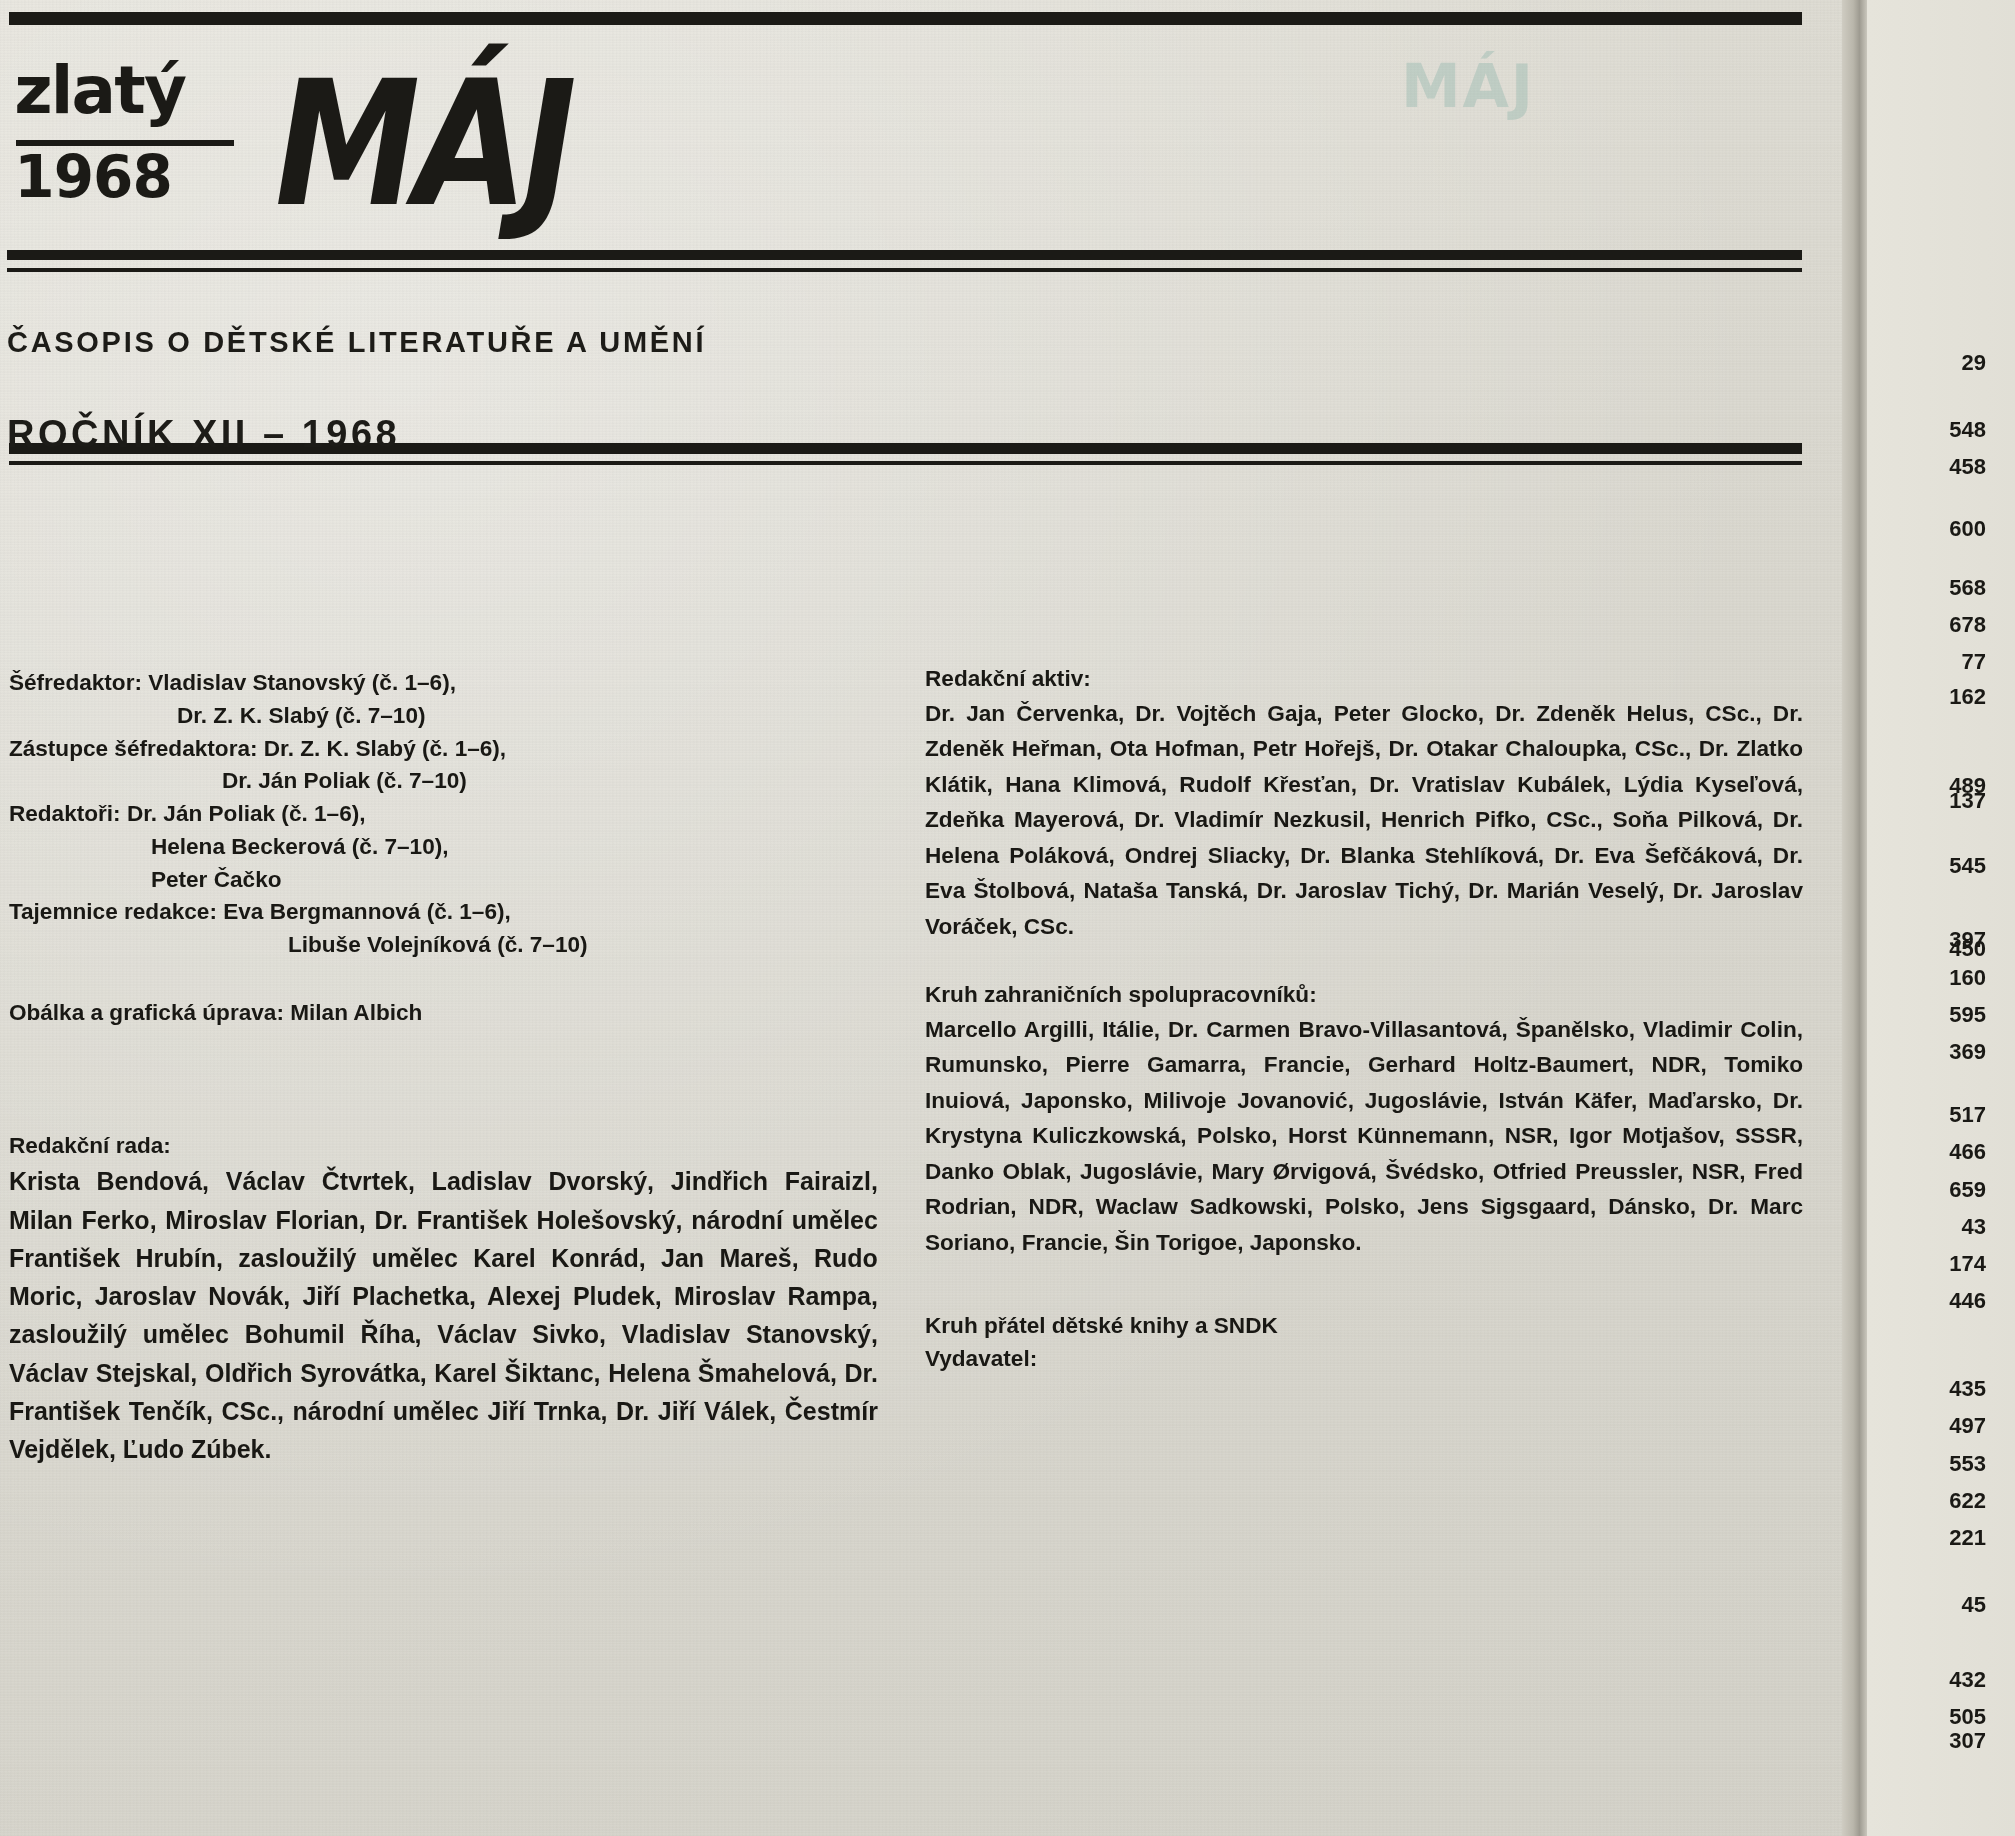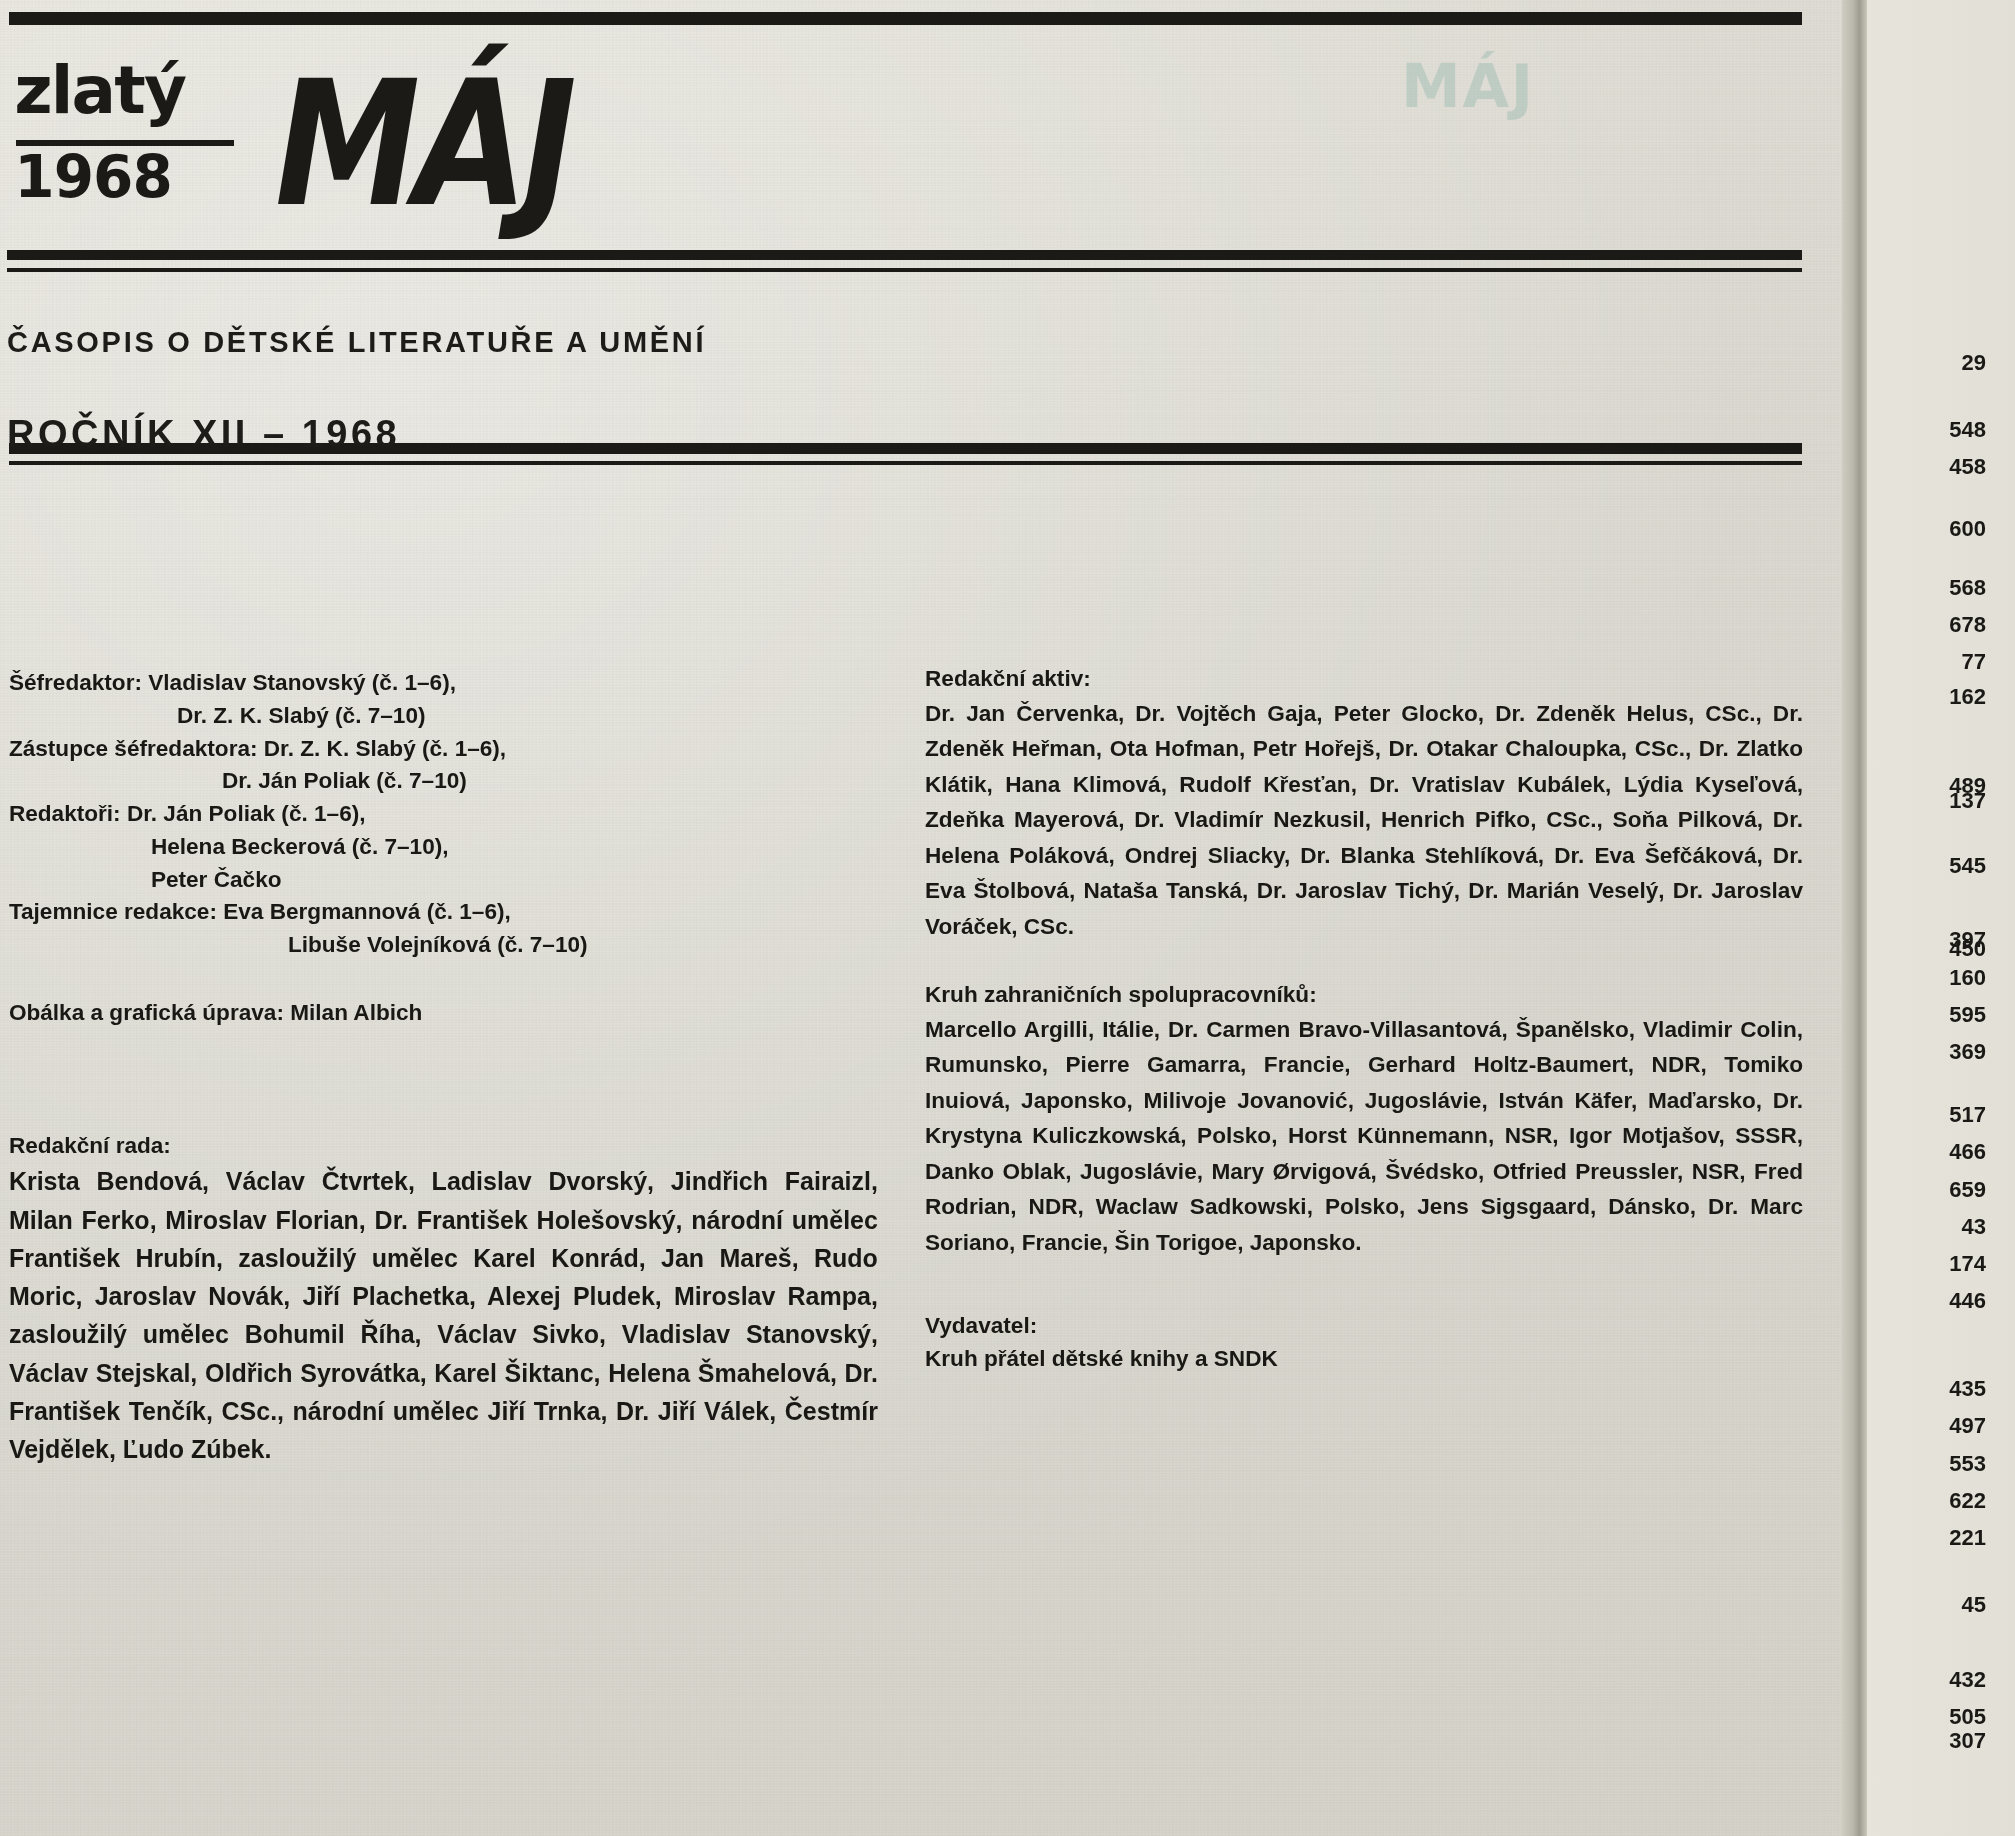--- a/index.html
+++ b/index.html
@@ -244,22 +244,22 @@
 
   <div class="col col-right">
     <div class="heading">Redakční aktiv:</div>
     <div class="para-right">Dr. Jan Červenka, Dr. Vojtěch Gaja, Peter Glocko, Dr. Zdeněk Helus, CSc., Dr. Zdeněk Heřman, Ota Hofman, Petr Hořejš, Dr. Otakar Chaloupka, CSc., Dr. Zlatko Klátik, Hana Klimová, Rudolf Křesťan, Dr. Vratislav Kubálek, Lýdia Kyseľová, Zdeňka Mayerová, Dr. Vladimír Nezkusil, Henrich Pifko, CSc., Soňa Pilková, Dr. Helena Poláková, Ondrej Sliacky, Dr. Blanka Stehlíková, Dr. Eva Šefčáková, Dr. Eva Štolbová, Nataša Tanská, Dr. Jaroslav Tichý, Dr. Marián Veselý, Dr. Jaroslav Voráček, CSc.</div>
 
     <div class="gap-md"></div>
     <div class="heading">Kruh zahraničních spolupracovníků:</div>
     <div class="para-right">Marcello Argilli, Itálie, Dr. Carmen Bravo-Villasantová, Španělsko, Vladimir Colin, Rumunsko, Pierre Gamarra, Francie, Gerhard Holtz-Baumert, NDR, Tomiko Inuiová, Japonsko, Milivoje Jovanović, Jugoslávie, István Käfer, Maďarsko, Dr. Krystyna Kuliczkowská, Polsko, Horst Künnemann, NSR, Igor Motjašov, SSSR, Danko Oblak, Jugoslávie, Mary Ørvigová, Švédsko, Otfried Preussler, NSR, Fred Rodrian, NDR, Waclaw Sadkowski, Polsko, Jens Sigsgaard, Dánsko, Dr. Marc Soriano, Francie, Šin Torigoe, Japonsko.</div>
 
     <div class="gap-lg"></div>
+    <div class="heading">Kruh přátel dětské knihy a SNDK</div>
     <div class="heading">Vydavatel:</div>
-    <div class="heading">Kruh přátel dětské knihy a SNDK</div>
   </div>
 
   <div class="gutter"></div>
   <div class="rightpanel"></div>
 
   <div class="pagenums">
       <div class="pn" style="top: 350px;">29</div>
       <div class="pn" style="top: 417px;">548</div>
       <div class="pn" style="top: 454px;">458</div>
       <div class="pn" style="top: 516px;">600</div>

